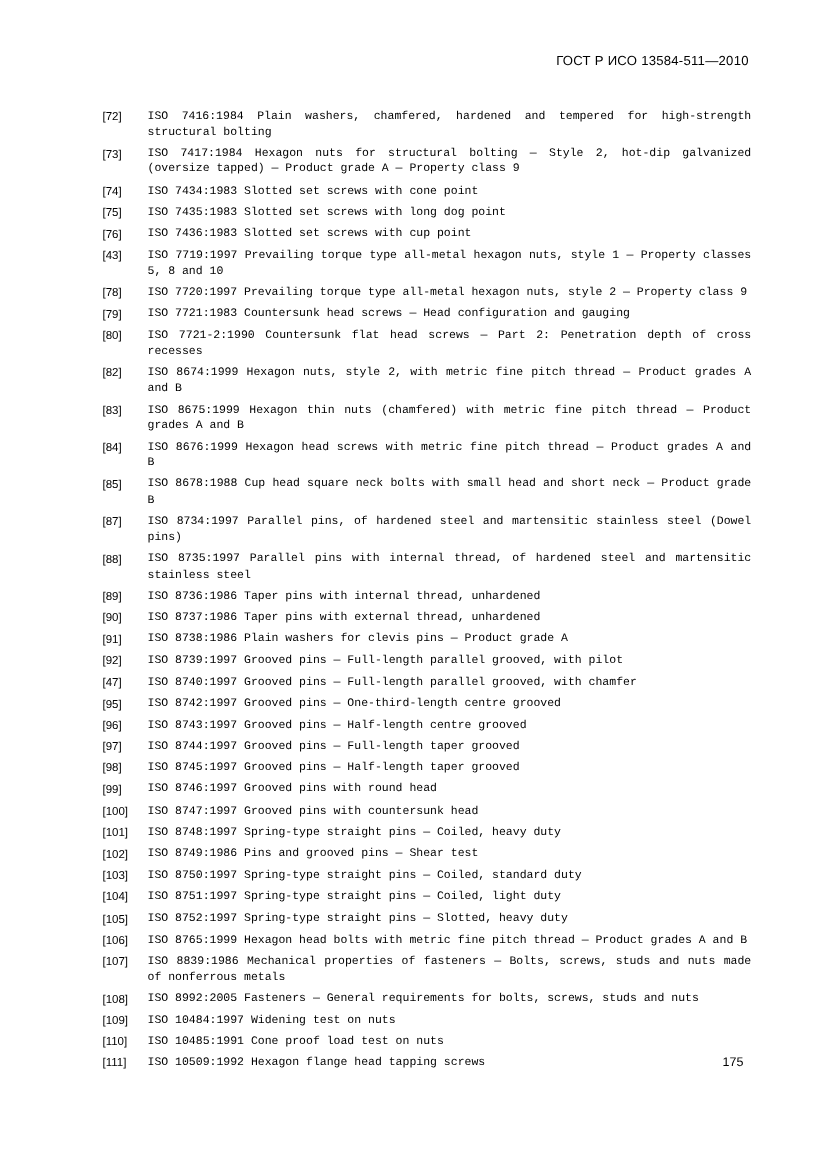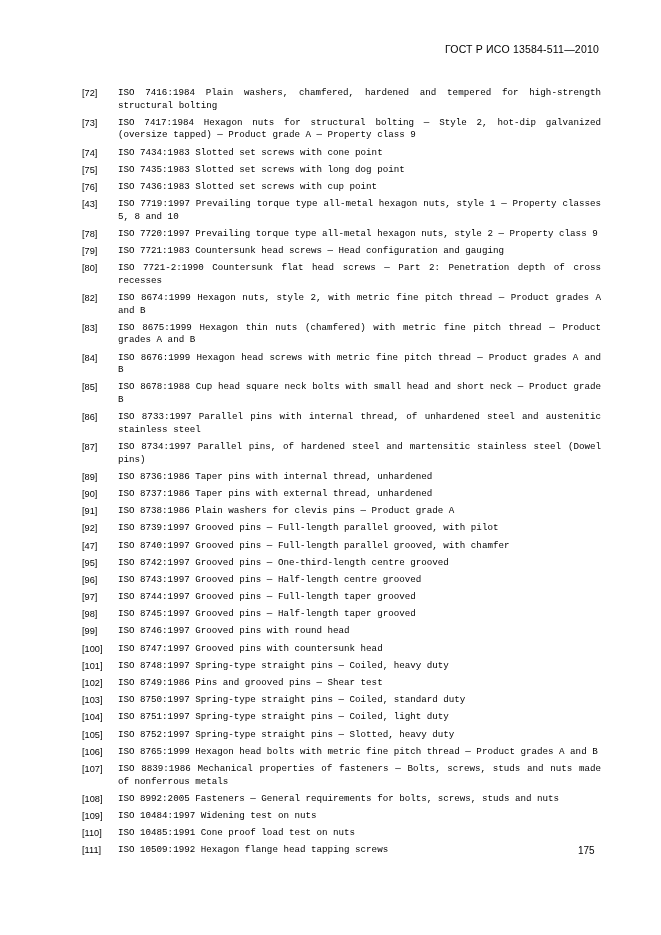--- a/index.html
+++ b/index.html
@@ -119,28 +119,28 @@
     </div>
     <div class="entry">
       <span class="num">[84]</span>
       <span class="txt">ISO 8676:1999 Hexagon head screws with metric fine pitch thread — Product grades A and B</span>
     </div>
     <div class="entry">
       <span class="num">[85]</span>
       <span class="txt">ISO 8678:1988 Cup head square neck bolts with small head and short neck — Product grade B</span>
     </div>
     <div class="entry">
-      <span class="num">[86]</span>
-      <span class="txt">ISO 8733:1997 Parallel pins with internal thread, of unhardened steel and austenitic stainless steel</span>
-    </div>
-    <div class="entry">
       <span class="num">[87]</span>
       <span class="txt">ISO 8734:1997 Parallel pins, of hardened steel and martensitic stainless steel (Dowel pins)</span>
     </div>
     <div class="entry">
+      <span class="num">[88]</span>
+      <span class="txt">ISO 8735:1997 Parallel pins with internal thread, of hardened steel and martensitic stainless steel</span>
+    </div>
+    <div class="entry">
       <span class="num">[89]</span>
       <span class="txt">ISO 8736:1986 Taper pins with internal thread, unhardened</span>
     </div>
     <div class="entry">
       <span class="num">[90]</span>
       <span class="txt">ISO 8737:1986 Taper pins with external thread, unhardened</span>
     </div>
     <div class="entry">
       <span class="num">[91]</span>
       <span class="txt">ISO 8738:1986 Plain washers for clevis pins — Product grade A</span>

